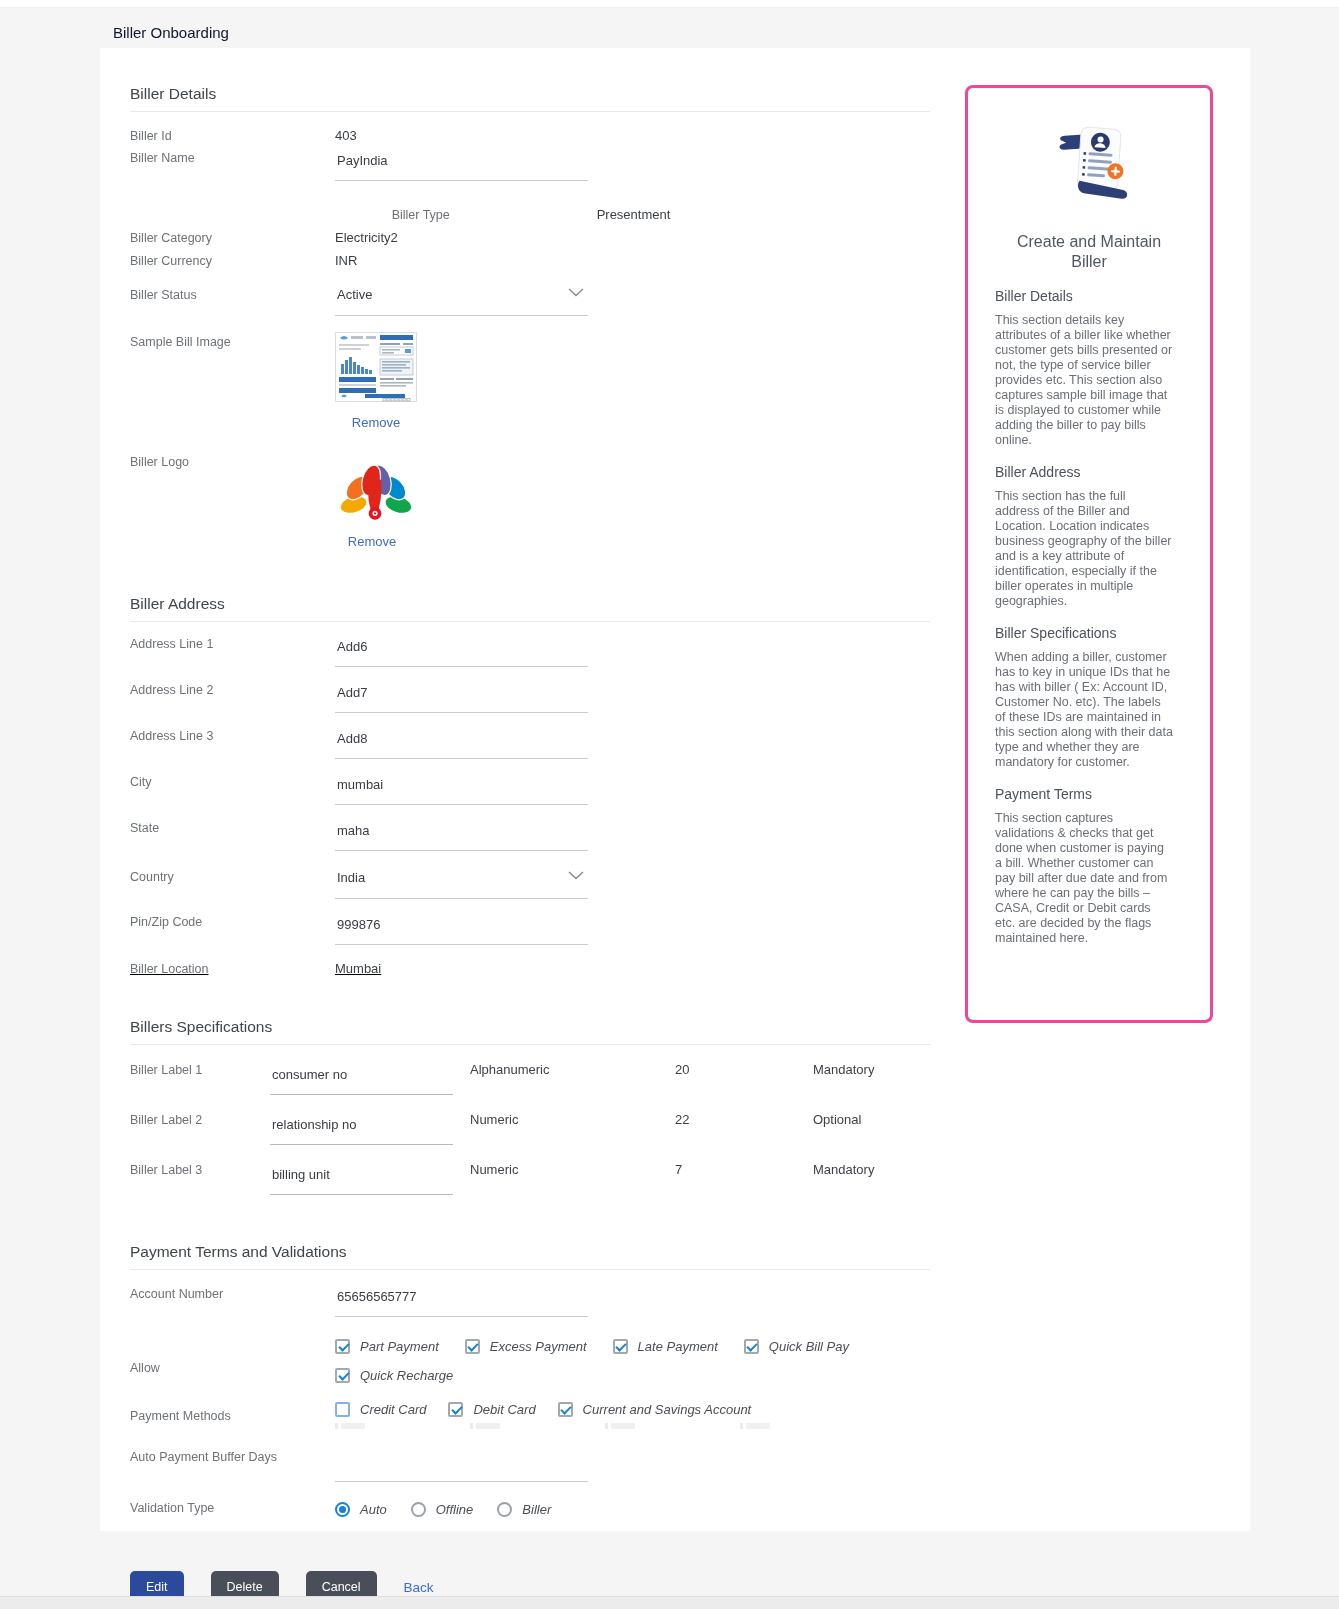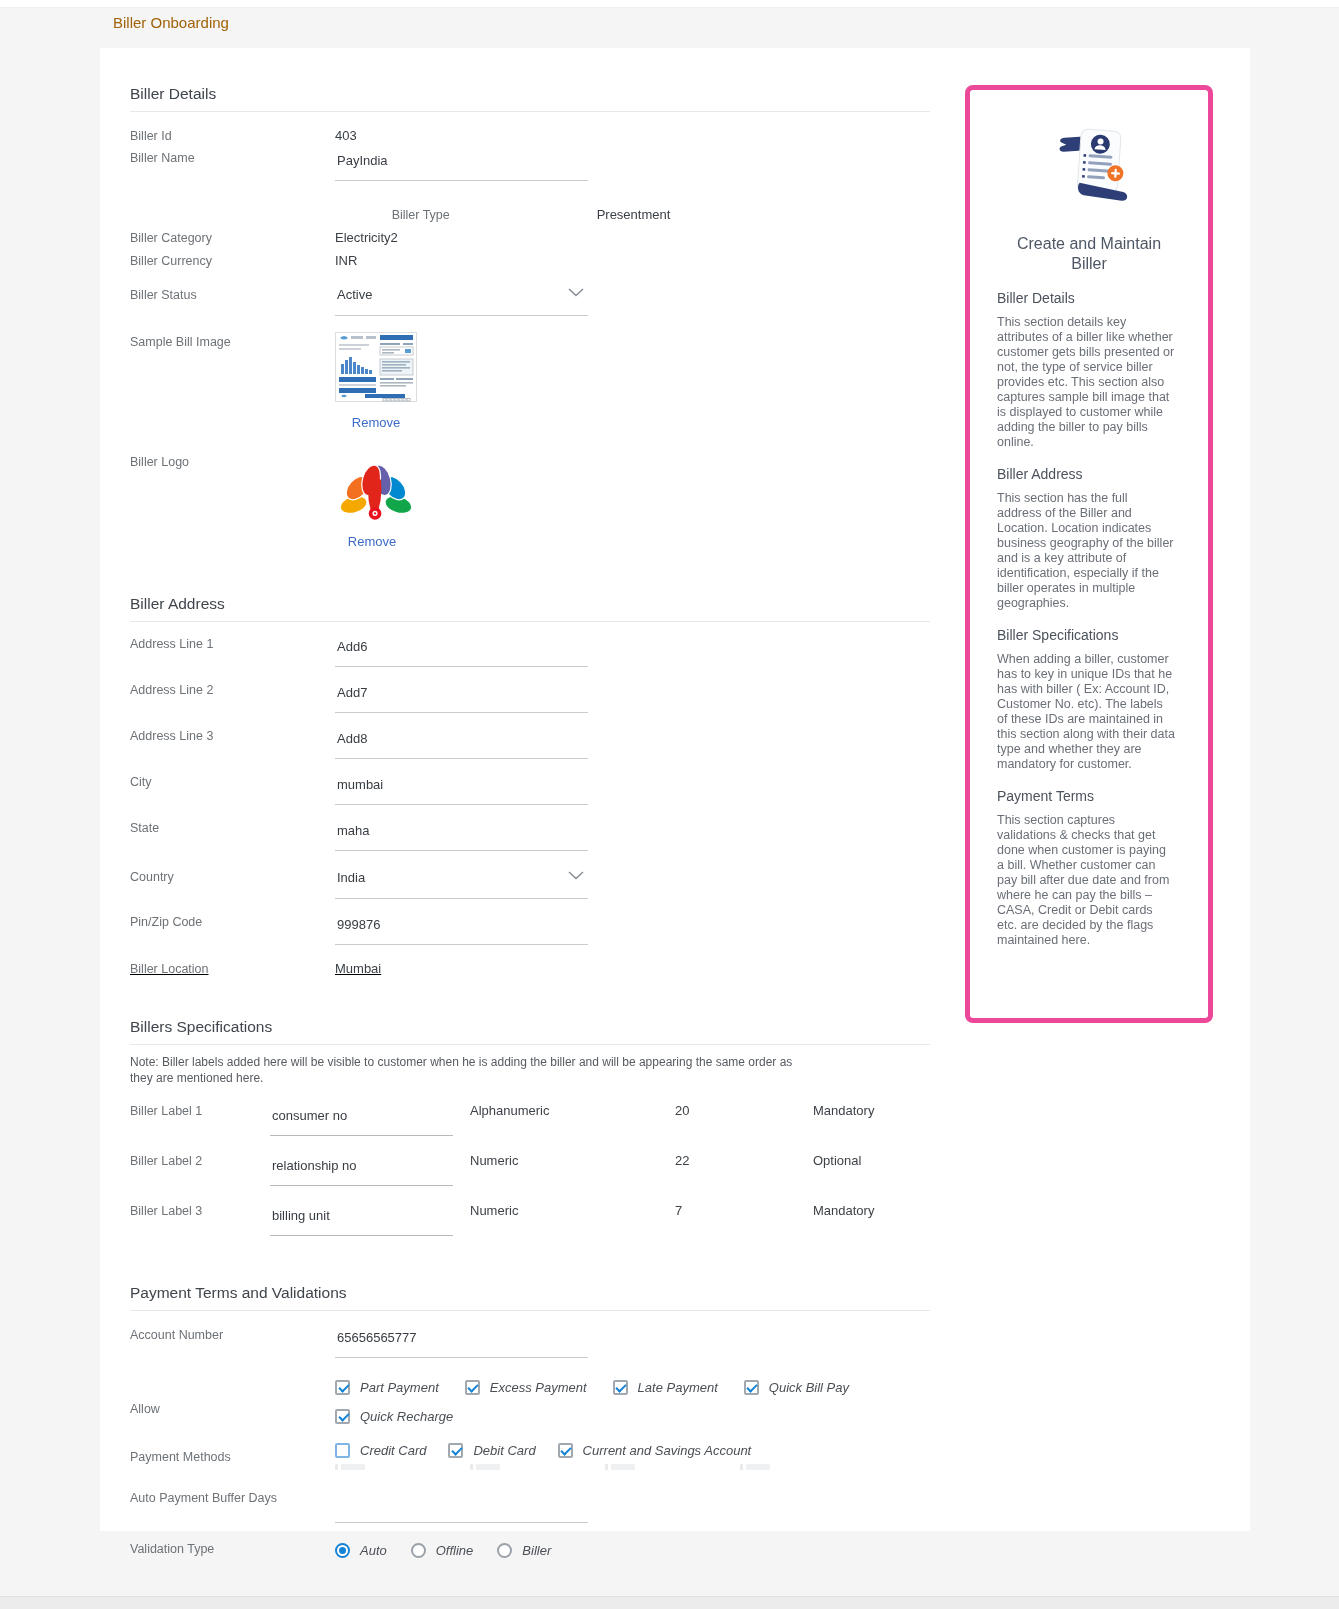--- a/index.html
+++ b/index.html
@@ -6,21 +6,21 @@
   html,body { width: 1339px; }
   body {
     height: 1609px;
     background: #f5f5f6;
     font-family: "Liberation Sans", sans-serif;
     position: relative;
     overflow: hidden;
   }
   .top-strip { position:absolute; top:0; left:0; width:100%; height:8px; background:#ffffff; border-bottom:1px solid #f0f0f0; }
   .footer-strip { position:absolute; bottom:0; left:0; width:100%; height:13px; background:#ececed; border-top:1px solid #e0e0e1; }
-  .page-title { position:absolute; left:113px; top:14px; font-size:15px; color:#a16207; }
+  .page-title { position:absolute; left:113px; top:24px; font-size:15px; color:#0f172a; }
 
   .card { position:absolute; left:100px; top:48px; width:1150px; height:1483px; background:#ffffff; }
 
   
   .form-col { position:absolute; left:30px; top:0; width:802px; }
   h2.sec { font-size:15.5px; font-weight:400; color:#3f454c; }
   .sec-hr { border:none; border-top:1px solid #e7e8e9; margin:8px 0 0 0; width:800px; }
 
   .frow { display:flex; align-items:flex-start; }
   .flabel { width:205px; flex:0 0 205px; font-size:12.5px; color:#6d7277; padding-top:3px; }
@@ -80,21 +80,21 @@
   .btn-row { display:flex; align-items:center; }
   .btn { border:none; border-radius:5px; font-family:"Liberation Sans",sans-serif; font-size:12.5px; color:#fff;
          padding:9px 16px; cursor:pointer; margin-right:27px; min-width:48px; }
   .btn.primary { background:#2b4a9c; }
   .btn.dark { background:#494e58; }
   .back-link { font-size:13.5px; color:#3d6cc8; text-decoration:none; cursor:pointer; }
 
   
   .side-panel {
     position:absolute; left:865px; top:37px; width:248px; height:938px;
-    background:#fff; border:5px solid #ec4899; border-radius:8px;
+    background:#fff; border:3px solid #ec4899; border-radius:8px;
     padding:34px 27px 0 27px;
   }
   .sp-icon { display:flex; justify-content:center; margin-bottom:26px; }
   .sp-title { text-align:center; font-size:16px; color:#4e5765; line-height:20px; width:150px; margin:0 auto 4px auto; }
   .sp-sec-h { font-size:14px; color:#4b525c; margin-top:16px; }
   .sp-sec-b { font-size:12.5px; color:#6a6f77; line-height:15px; margin-top:9px; width:178px; }
 </style>
 </head>
 <body>
 
@@ -279,21 +279,20 @@
           <input class="uinput" value="999876" style="">
         </div>
     </div>
     <div class="frow" style="margin-top:14px;text-decoration:underline;">
       <div class="flabel">Biller Location</div>
       <div class="fstatic">Mumbai</div>
     </div>
 
     <h2 class="sec" style="margin-top:42px;">Billers Specifications</h2>
     <hr class="sec-hr">
-    <div class="spec-note">Note: Biller labels added here will be visible to customer when he is adding the biller and will be appearing the same order as they are mentioned here.</div>
 
     <div class="spec-row">
       <div class="spec-label">Biller Label 1</div>
       <div class="spec-input-wrap">
           <input class="spec-input" value="consumer no" style="">
         </div>
       <div class="spec-type">Alphanumeric</div>
       <div class="spec-len">20</div>
       <div class="spec-req">Mandatory</div>
     </div>

